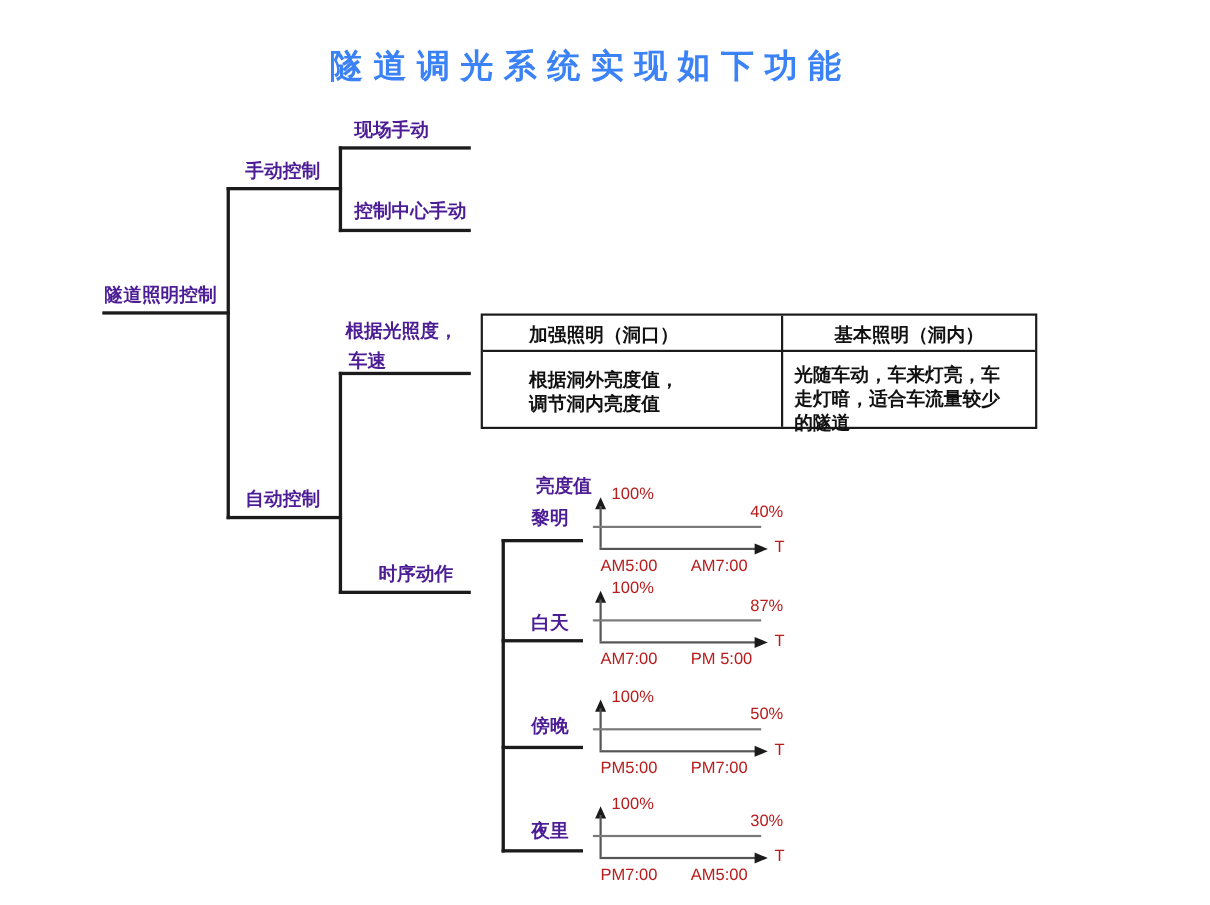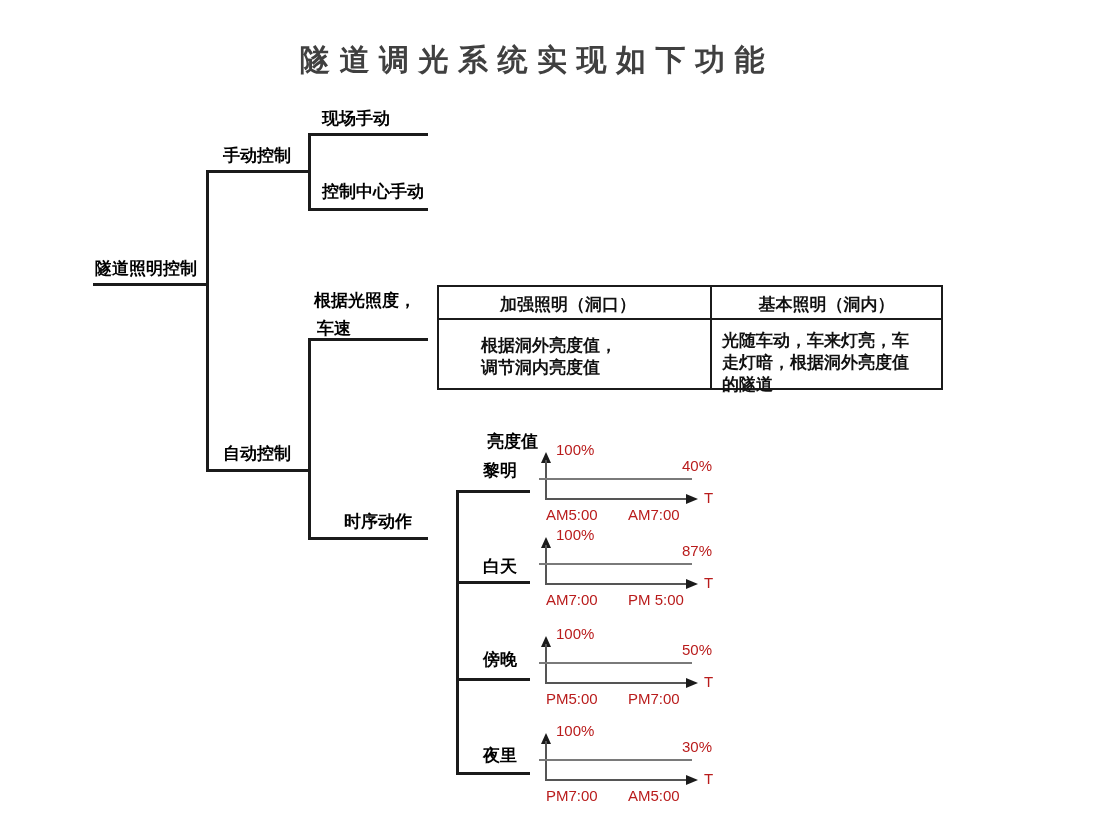--- a/index.html
+++ b/index.html
@@ -2,36 +2,36 @@
 <html><head>
 <meta charset="utf-8">
 <style>
   html,body{margin:0;padding:0;background:#ffffff;}
   .canvas{
     position:relative;width:1100px;height:823px;background:#ffffff;overflow:hidden;
     font-family:"Liberation Sans","DejaVu Sans",sans-serif;color:#111;
   }
   .title{
     position:absolute;left:300px;top:40px;margin:0;
-    font-size:30px;font-weight:700;letter-spacing:9.5px;color:#404040;white-space:nowrap;
+    font-size:30px;font-weight:700;letter-spacing:9.5px;color:#3b82f6;white-space:nowrap;
   }
   .node{
     position:absolute;font-size:17px;font-weight:600;line-height:19px;
-    color:#000000;white-space:nowrap;
+    color:#4c1d95;white-space:nowrap;
   }
   .hline,.vline{position:absolute;background:#1b1b1b;}
   .hline{height:3px;}
   .vline{width:3px;}
   
   .info-table{position:absolute;left:437px;top:285px;width:506px;height:105px;
     border:2px solid #1b1b1b;box-sizing:border-box;}
   .info-table .row-divider{position:absolute;left:0;top:31px;width:100%;height:2px;background:#1b1b1b;}
   .info-table .col-divider{position:absolute;left:271px;top:0;width:2px;height:100%;background:#1b1b1b;}
   .th{position:absolute;top:6px;font-size:17px;font-weight:600;text-align:center;white-space:nowrap;}
-  .th.left{left:0;width:220px;margin-left:19px;}
+  .th.left{left:0;width:220px;}
   .th.right{left:273px;width:229px;}
   .cell-text{position:absolute;font-size:17px;font-weight:600;line-height:22px;white-space:nowrap;}
   
   .chart{position:absolute;left:450px;width:330px;height:75px;}
   .yaxis{position:absolute;left:95px;top:8px;width:1.6px;height:38px;background:#555;}
   .xaxis{position:absolute;left:95px;top:46px;width:143px;height:1.6px;background:#555;}
   .levelline{position:absolute;left:89px;top:26px;width:153px;height:1.6px;background:#7a7a7a;}
   .arrow-up{position:absolute;left:91px;top:0;width:0;height:0;
     border-left:5px solid transparent;border-right:5px solid transparent;border-bottom:11px solid #1b1b1b;}
   .arrow-right{position:absolute;left:236px;top:42px;width:0;height:0;
@@ -74,21 +74,21 @@
     <div class="row-divider"></div>
     <div class="col-divider"></div>
     <div class="th left">加强照明（洞口）</div>
     <div class="th right">基本照明（洞内）</div>
     <div class="cell-text" style="left:42px;top:48px;">
       <div>根据洞外亮度值，</div>
       <div>调节洞内亮度值</div>
     </div>
     <div class="cell-text" style="left:283px;top:43px;">
       <div>光随车动，车来灯亮，车</div>
-      <div>走灯暗，根据洞外亮度值</div>
+      <div>走灯暗，适合车流量较少</div>
       <div>的隧道</div>
     </div>
   </div>
 
   <div class="vline" style="left:456px;top:490px;height:285px;"></div>
   <div class="hline" style="left:456px;top:490px;width:74px;"></div>
   <div class="hline" style="left:456px;top:581px;width:74px;"></div>
   <div class="hline" style="left:456px;top:678px;width:74px;"></div>
   <div class="hline" style="left:456px;top:772px;width:74px;"></div>
 

